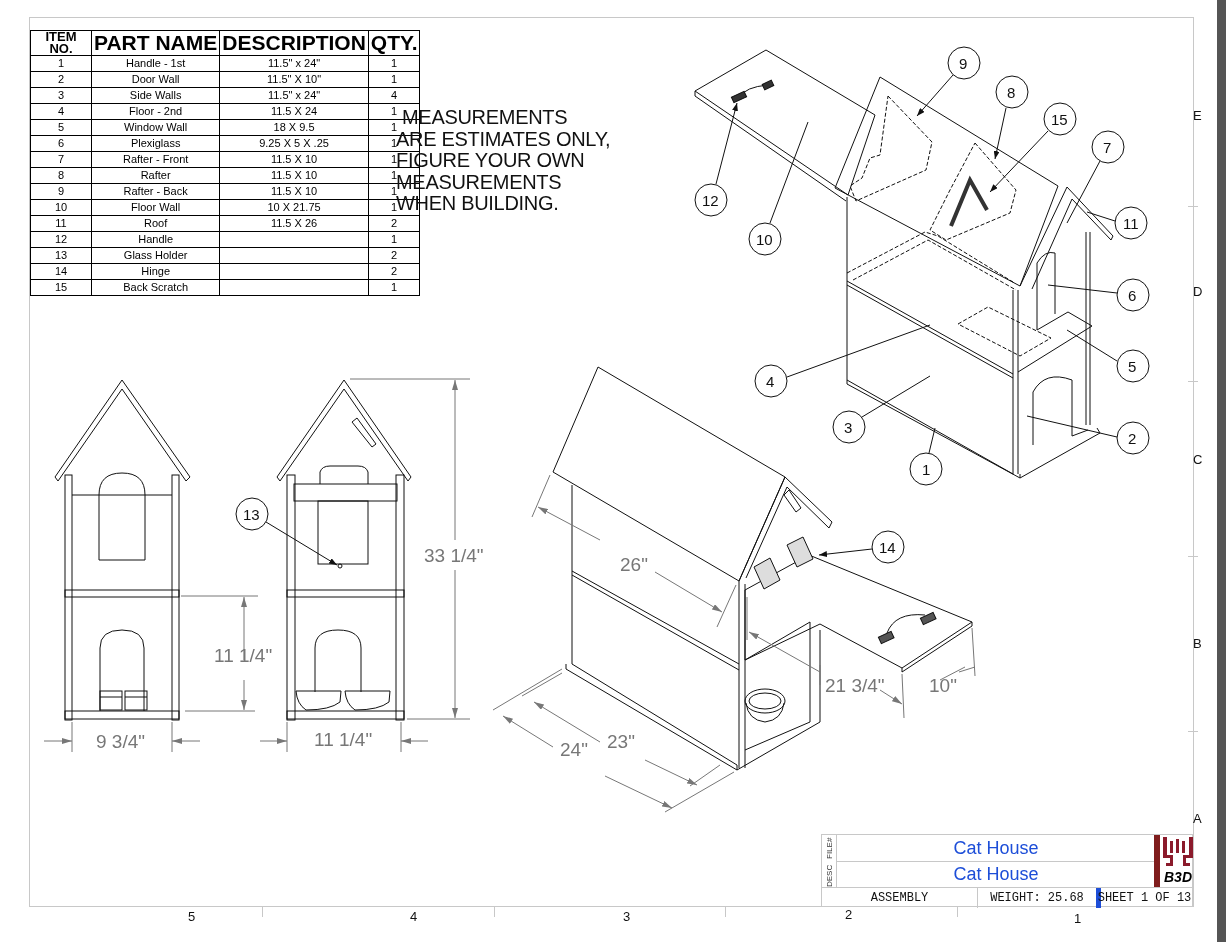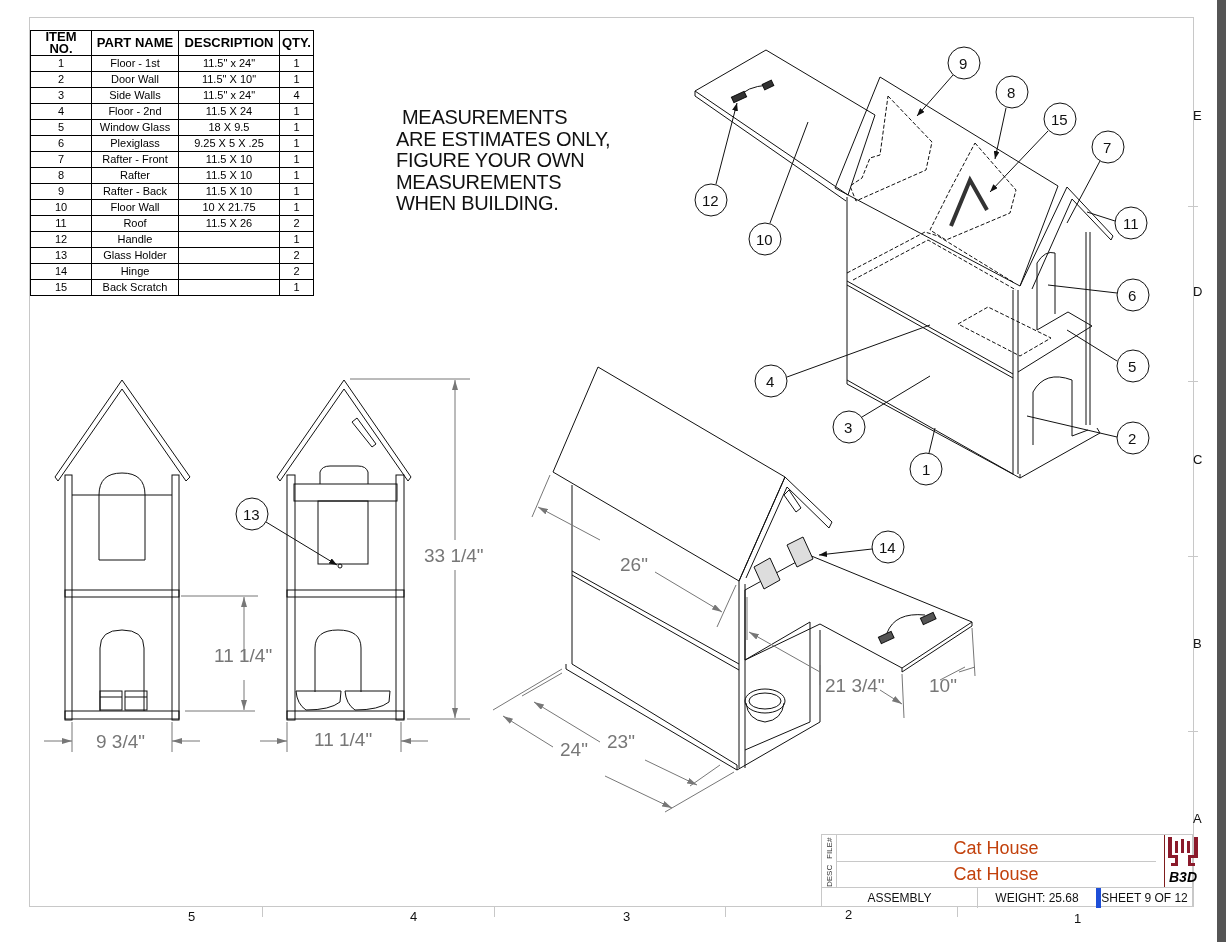--- a/index.html
+++ b/index.html
@@ -4,37 +4,37 @@
 <style>
   html,body{margin:0;padding:0;background:#fff;}
   body{width:1226px;height:942px;position:relative;overflow:hidden;font-family:"Liberation Sans",sans-serif;color:#000;}
   .sheet-border{position:absolute;left:29px;top:17px;width:1165px;height:890px;border:1px solid #c8c8c8;box-sizing:border-box;}
   .right-edge{position:absolute;left:1217px;top:0;width:9px;height:942px;background:#555;}
   .zone-label{position:absolute;font-size:13px;color:#111;}
   .zone-tick-v{position:absolute;width:1px;height:10px;background:#c8c8c8;}
   .zone-tick-h{position:absolute;width:10px;height:1px;background:#c8c8c8;}
   table.bom{position:absolute;left:30px;top:30px;border-collapse:collapse;font-size:11px;border-radius:27px;}
   table.bom td, table.bom th{border:1px solid #000;padding:0 2px;text-align:center;line-height:15px;white-space:nowrap;}
-  table.bom th{font-weight:bold;font-size:13px;line-height:14px;}
+  table.bom th{font-weight:bold;font-size:21px;line-height:14px;}
   table.bom th.itemno{font-size:13px;line-height:12px;width:56px;}
   table.bom td.c1{width:56px;}
   table.bom td.c2{width:82px;}
   table.bom td.c3{width:96px;}
   table.bom td.c4{width:28px;}
   .note{position:absolute;left:396px;top:107px;font-size:20px;line-height:21.5px;letter-spacing:-0.3px;color:#111;}
   .note div{white-space:nowrap;}
   svg.drawing{position:absolute;left:0;top:0;}
   .title-block{position:absolute;left:821px;top:834px;width:372px;height:73px;border:1px solid #c8c8c8;box-sizing:border-box;}
   .tb-side{position:absolute;left:0;top:0;width:14px;height:52px;border-right:1px solid #c8c8c8;}
   .tb-side span{position:absolute;font-size:8px;transform:rotate(-90deg);transform-origin:left top;white-space:nowrap;color:#333;}
-  .tb-row{position:absolute;left:14px;width:320px;height:26px;font-size:18px;text-align:center;line-height:26px;color:#c2410c;}
+  .tb-row{position:absolute;left:14px;width:320px;height:26px;font-size:18px;text-align:center;line-height:26px;color:#1d4ed8;}
   .tb-row1{top:0;border-bottom:1px solid #c8c8c8;}
   .tb-row2{top:26px;}
-  .tb-logo{position:absolute;left:342px;top:0;width:38px;height:52px;border-left:1px solid #7f1d1d;}
-  .tb-bottom{position:absolute;left:0;top:52px;width:370px;height:20px;border-top:1px solid #c8c8c8;font-size:12px;}
+  .tb-logo{position:absolute;left:332px;top:0;width:38px;height:52px;border-left:6px solid #7f1d1d;}
+  .tb-bottom{position:absolute;left:0;top:52px;width:370px;height:20px;border-top:1px solid #c8c8c8;font-size:12px;font-family:Liberation Mono, monospace;}
   .tb-bottom div{position:absolute;top:0;height:20px;line-height:20px;text-align:center;color:#111;}
   .dim{fill:#777;font-size:19px;font-family:"Liberation Sans",sans-serif;}
   .balloon-text{font-size:15px;font-family:"Liberation Sans",sans-serif;fill:#111;}
 </style>
 </head>
 <body>
 
 <div class="sheet-border"></div>
 <div class="right-edge"></div>
 
@@ -63,21 +63,21 @@
     <tr>
       <th class="itemno"><span>ITEM</span><br><span>NO.</span></th>
       <th>PART NAME</th>
       <th>DESCRIPTION</th>
       <th>QTY.</th>
     </tr>
   </thead>
   <tbody>
     <tr>
         <td class="c1">1</td>
-        <td class="c2">Floor - 1st</td>
+        <td class="c2">Handle - 1st</td>
         <td class="c3">11.5" x 24"</td>
         <td class="c4">1</td>
       </tr>
     <tr>
         <td class="c1">2</td>
         <td class="c2">Door Wall</td>
         <td class="c3">11.5" X 10"</td>
         <td class="c4">1</td>
       </tr>
     <tr>
@@ -87,21 +87,21 @@
         <td class="c4">4</td>
       </tr>
     <tr>
         <td class="c1">4</td>
         <td class="c2">Floor - 2nd</td>
         <td class="c3">11.5 X 24</td>
         <td class="c4">1</td>
       </tr>
     <tr>
         <td class="c1">5</td>
-        <td class="c2">Window Glass</td>
+        <td class="c2">Window Wall</td>
         <td class="c3">18 X 9.5</td>
         <td class="c4">1</td>
       </tr>
     <tr>
         <td class="c1">6</td>
         <td class="c2">Plexiglass</td>
         <td class="c3">9.25 X 5 X .25</td>
         <td class="c4">1</td>
       </tr>
     <tr>
@@ -462,15 +462,15 @@
         <rect x="23" y="20" width="3" height="10"></rect>
         <rect x="6" y="28" width="7" height="3"></rect>
         <rect x="23" y="28" width="7" height="3"></rect>
       </g>
     </svg>
     <div style="position:absolute;left:4px;top:34px;font-size:14px;font-weight:bold;font-style:italic;">B3D</div>
   </div>
   <div class="tb-bottom">
     <div style="left:0;width:155px;border-right:1px solid #c8c8c8;">ASSEMBLY</div>
     <div style="left:156px;width:118px;border-right:5px solid #1d4ed8;">WEIGHT: 25.68</div>
-    <div style="left:275px;width:95px;">SHEET 9 OF 12</div>
+    <div style="left:275px;width:95px;">SHEET 1 OF 13</div>
   </div>
 </div>
 
 </body></html>

